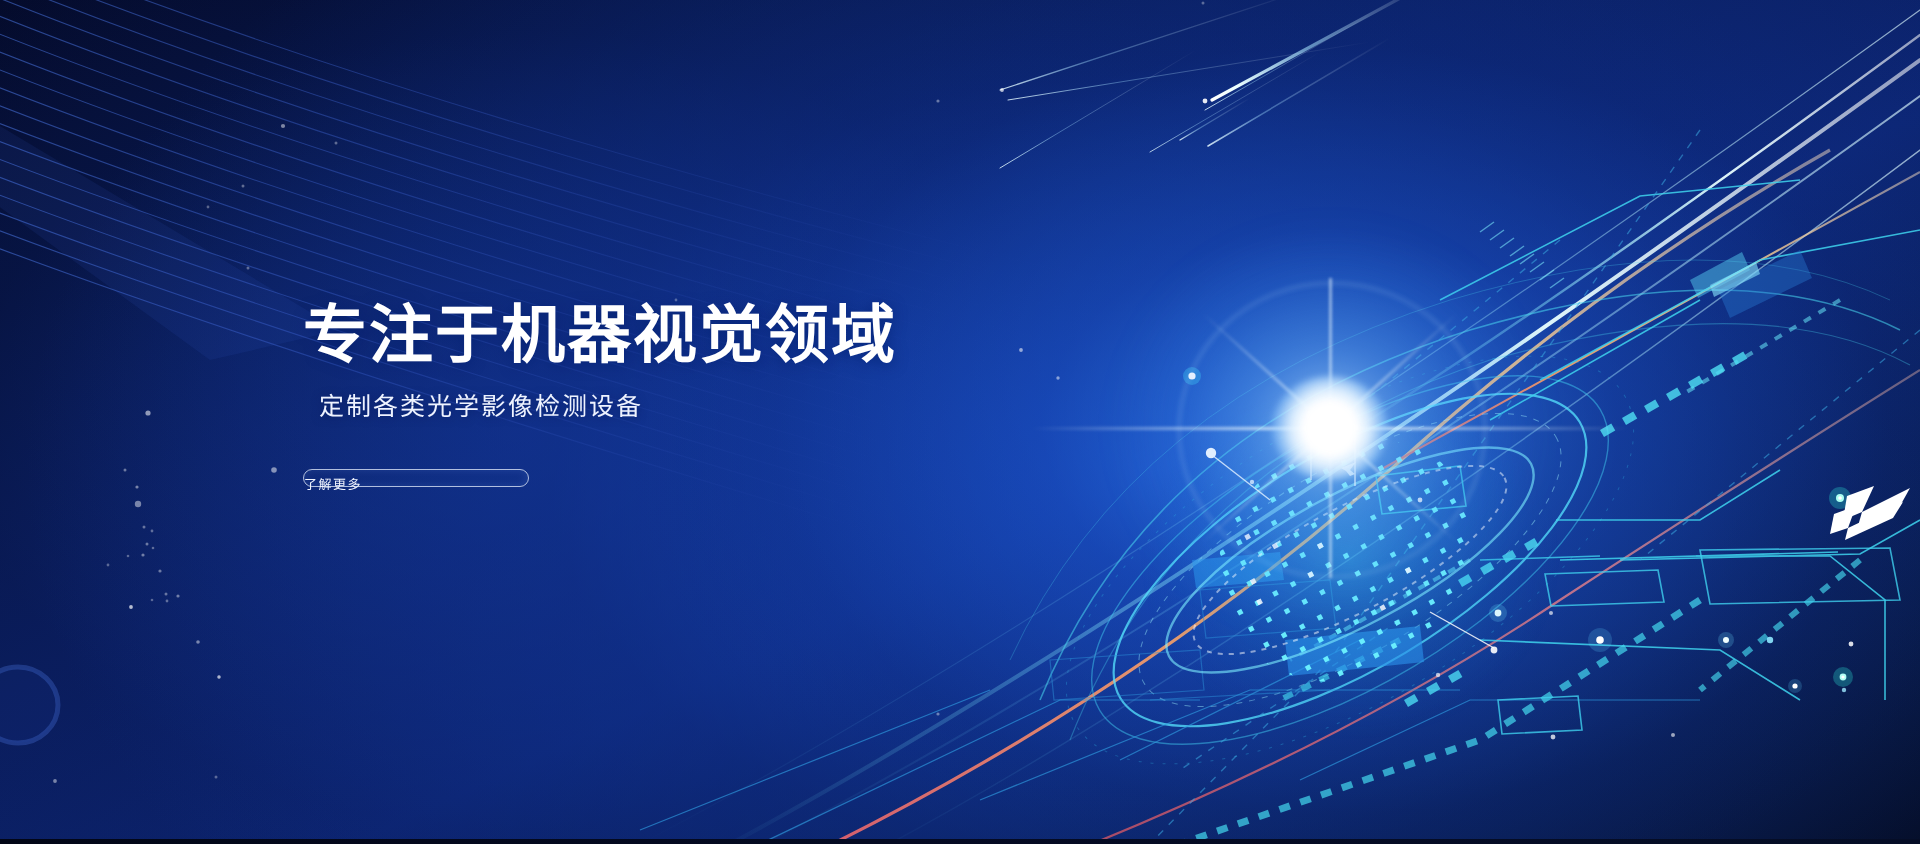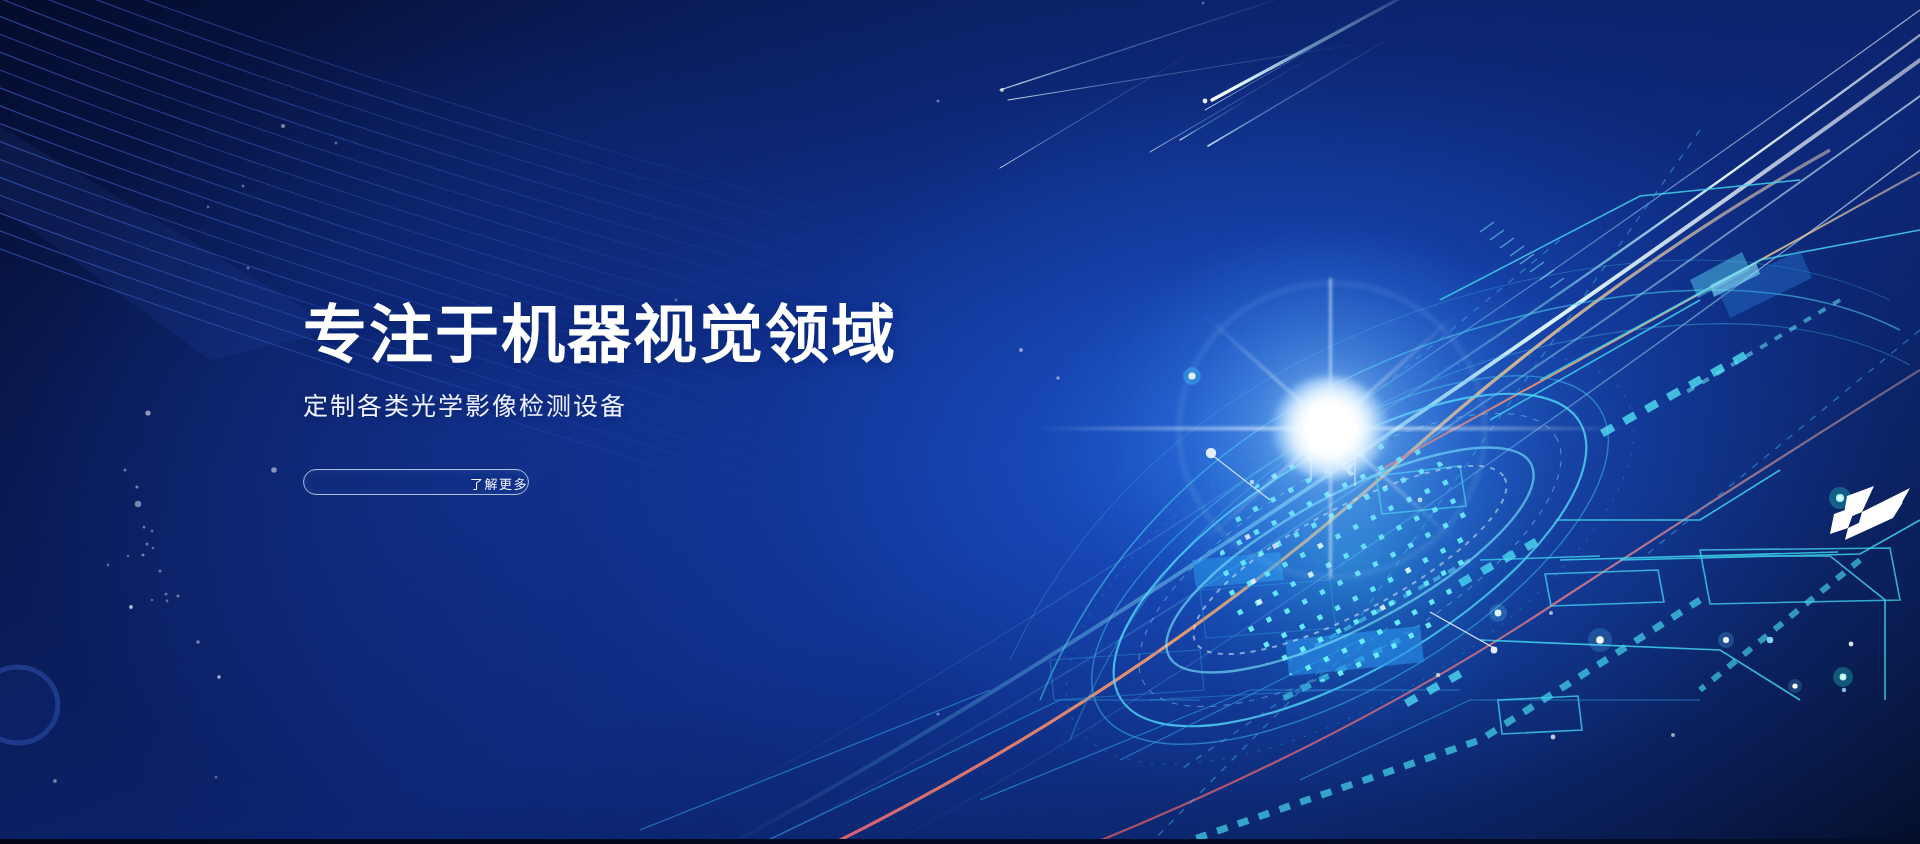--- a/index.html
+++ b/index.html
@@ -33,36 +33,36 @@
     margin:0;
     font-size:64px;
     line-height:1.05;
     font-weight:bold;
     color:#ffffff;
     letter-spacing:2px;
     text-shadow:0 2px 14px rgba(0,30,110,0.65);
     white-space:nowrap;
   }
   .hero-sub{
-    margin:22px 0 0 0;
+    margin:22px 0 0 16px;
     font-size:25px;
     line-height:1.2;
     font-weight:normal;
     color:#eef3ff;
     letter-spacing:2px;
     text-shadow:0 1px 8px rgba(0,25,90,0.6);
     white-space:nowrap;
   }
   .hero-btn{
     display:inline-block;
     margin-top:48px;
     width:226px;
-    height:26px;
+    height:18px;
     line-height:30px;
-    text-align:right;
+    text-align:left;
     border:1px solid rgba(218,228,245,0.80);
     border-radius:999px;
     background:transparent;
     color:#f2f6ff;
     font-size:13px;
     letter-spacing:1.5px;
     cursor:pointer;
     box-sizing:border-box;
     text-decoration:none;
     font-family:inherit;

